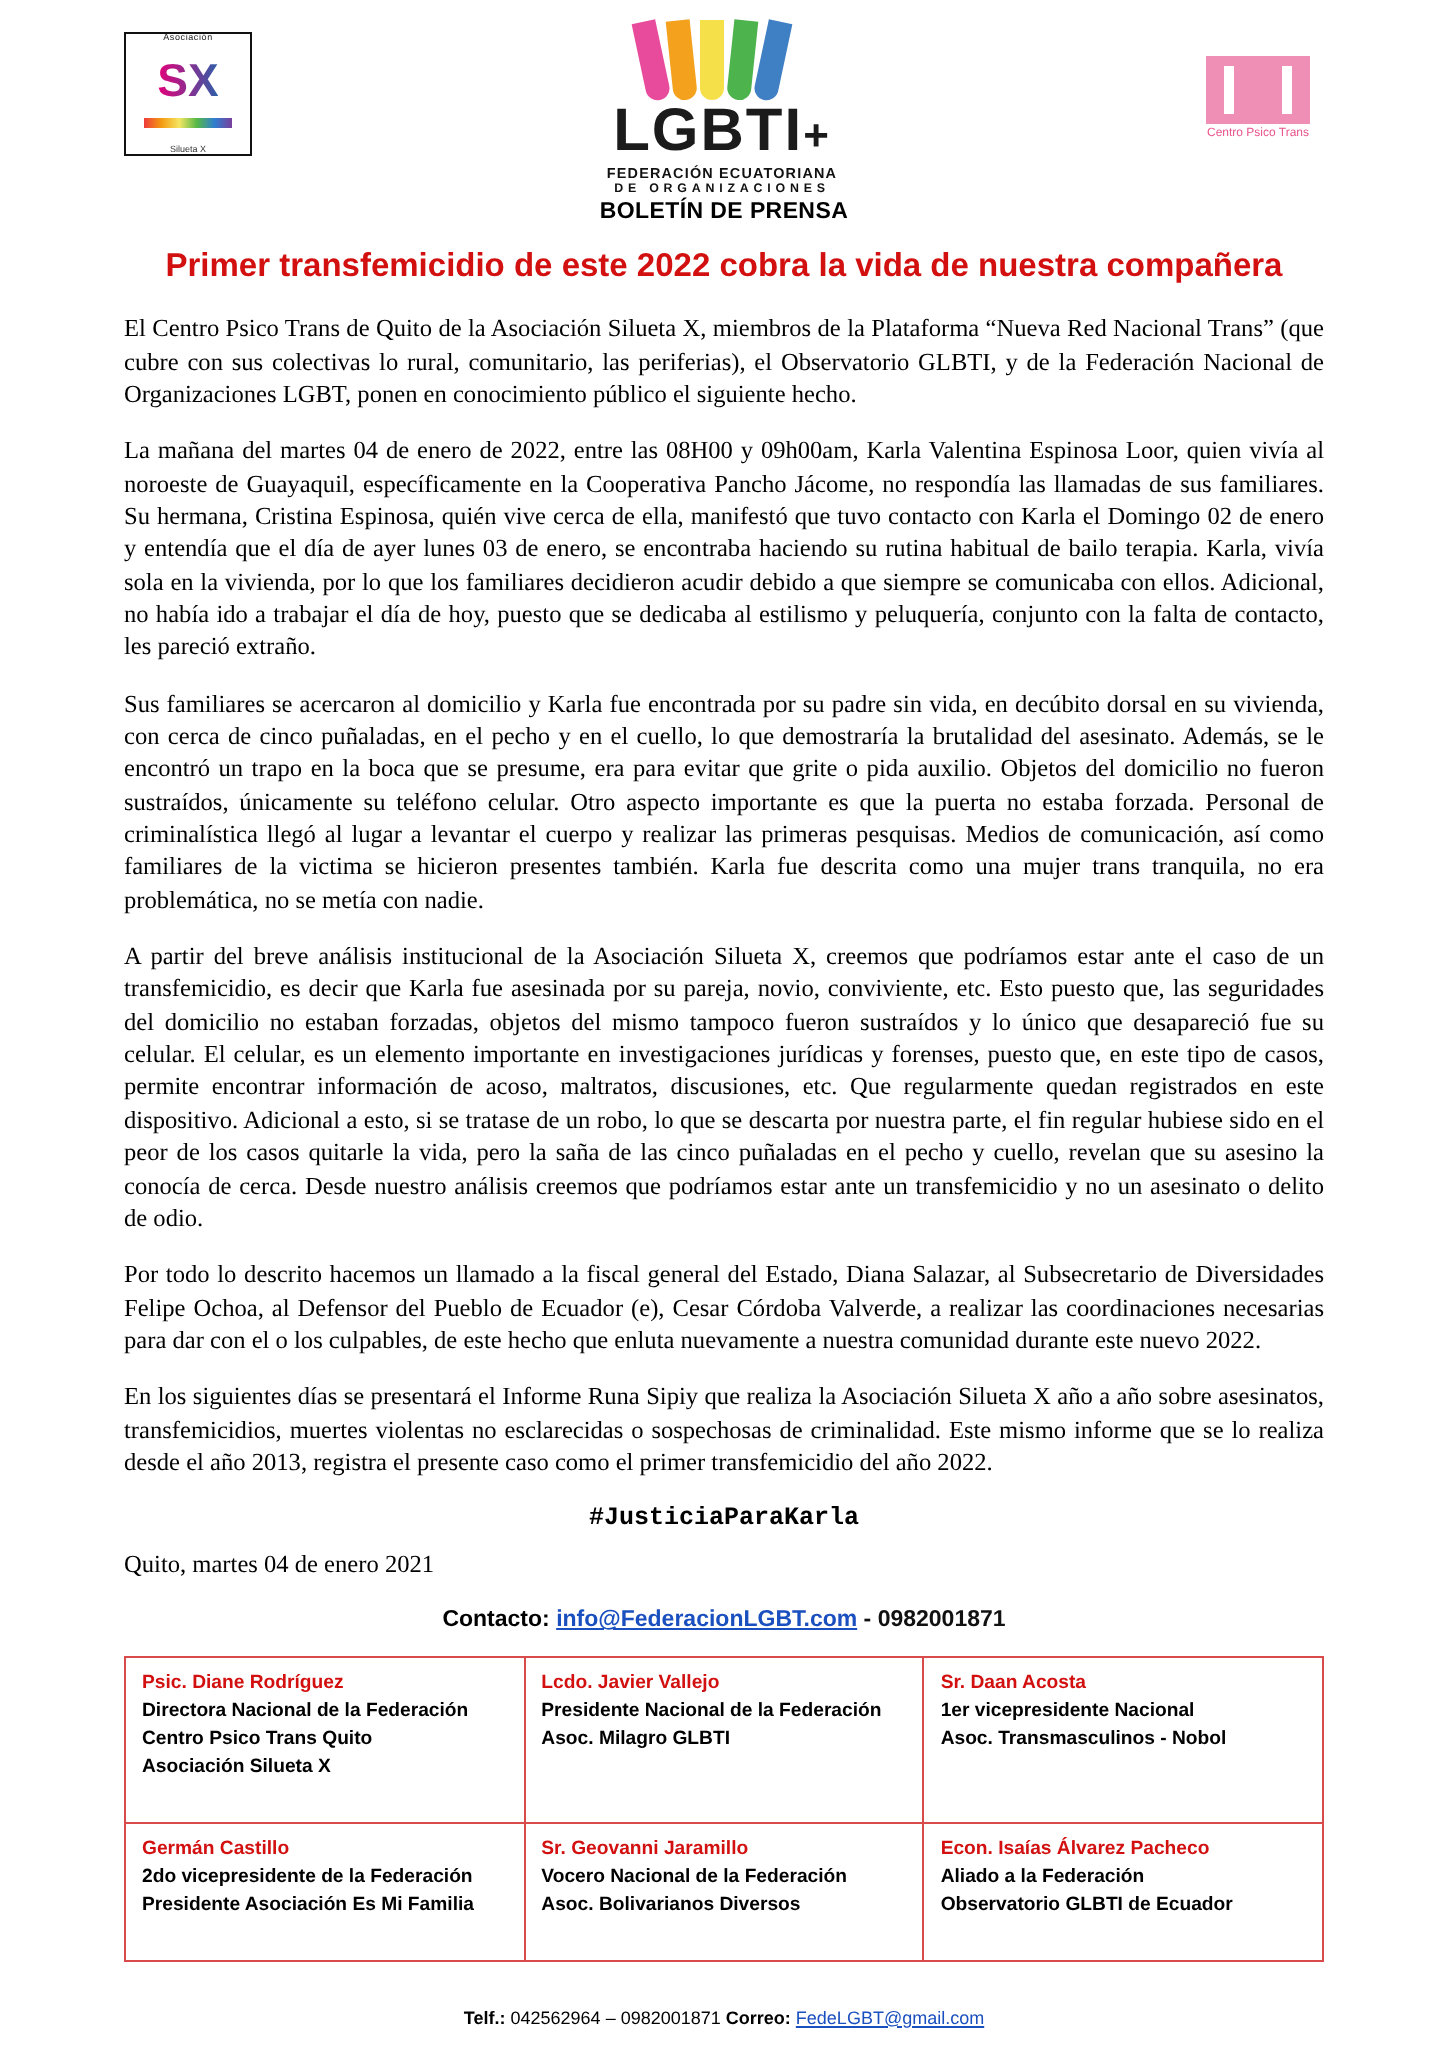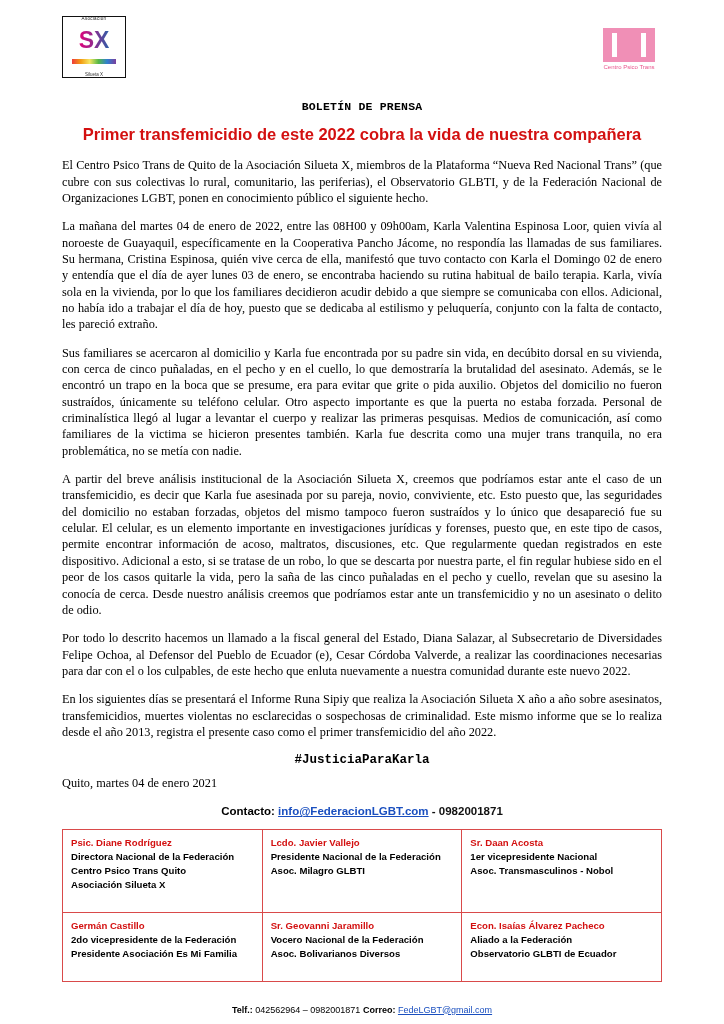--- a/index.html
+++ b/index.html
@@ -139,21 +139,21 @@
     font-family: "Liberation Sans", sans-serif;
     font-size: 6px;
     color: #e9548c;
     margin-top: 2px;
     line-height: 1.1;
   }
 
   
   .boletin {
     text-align: center;
-    font-family: Liberation Mono, monospace;
+    font-family: Liberation Sans, sans-serif;
     font-weight: bold;
     font-size: 11.5px;
     letter-spacing: .2px;
     margin-top: 4px;
   }
   .headline {
     text-align: center;
     color: #d31010;
     font-family: "Liberation Sans", sans-serif;
     font-weight: bold;
@@ -236,20 +236,32 @@
 
   <div class="logo-row">
 
     <div class="logo-left">
       <div class="l-top">Asociación</div>
       <div class="l-sx">SX</div>
       <div class="l-bar"></div>
       <div class="l-sub">Silueta X</div>
     </div>
 
+    <div class="logo-center">
+      <div class="lgbti-flag">
+        <div class="stripe" style="left:0px;  background:#e94b9c; transform:rotate(-12deg);"></div>
+        <div class="stripe" style="left:13px; background:#f4a11e; transform:rotate(-6deg);"></div>
+        <div class="stripe" style="left:26px; background:#f6e04a; transform:rotate(0deg);"></div>
+        <div class="stripe" style="left:39px; background:#4db34d; transform:rotate(6deg);"></div>
+        <div class="stripe" style="left:52px; background:#3f7fc4; transform:rotate(12deg);"></div>
+      </div>
+      <div class="lgbti-word"><span>LGBTI</span><span class="plus">+</span></div>
+      <div class="lgbti-sub1">FEDERACIÓN ECUATORIANA</div>
+      <div class="lgbti-sub2">DE ORGANIZACIONES</div>
+    </div>
 
     <div class="logo-right">
       <div class="cpt-box">
         <div class="inner"></div>
       </div>
       <div class="cpt-caption">Centro Psico Trans</div>
     </div>
 
   </div>
 

